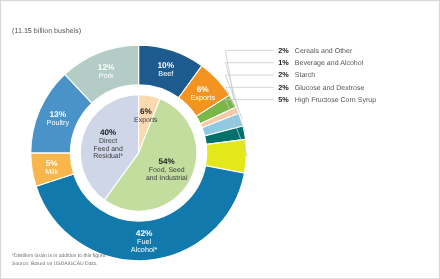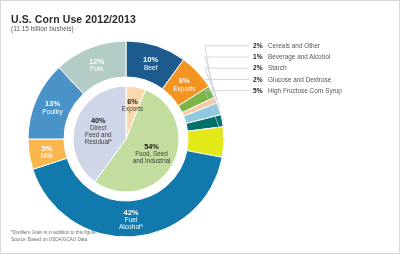--- a/index.html
+++ b/index.html
@@ -37,21 +37,20 @@
   #footnotes {
     position:absolute; left:10px; bottom:10px;
     font-size:4.6px; color:#6d6e71; line-height:1.55;
   }
 </style>
 </head>
 <body>
 
 <div id="frame">
 
-  <div id="title">U.S. Corn Use 2012/2013</div>
   <div id="subtitle">(11.15 billion bushels)</div>
 
   <svg id="chart" width="400" height="254">
     <g id="outer-ring">
         <path d="M125 40 A98 98 0 0 1 182.60295472466237 58.716334551255144 L161.44268564213334 87.84094634875325 A62 62 0 0 0 125 76 Z" fill="#1d5b8e" stroke="#ffffff" stroke-width="1"></path>
         <path d="M182.60295472466237 58.716334551255144 A98 98 0 0 1 207.74413669919747 85.48897409205831 L177.34833138112492 104.7787387113022 A62 62 0 0 0 161.44268564213334 87.84094634875325 Z" fill="#f39422" stroke="#ffffff" stroke-width="1"></path>
         <path d="M207.74413669919747 85.48897409205831 A98 98 0 0 1 213.6730511416699 96.27362942662288 L181.09927725289322 111.60168392296549 A62 62 0 0 0 177.34833138112492 104.7787387113022 Z" fill="#7ab648" stroke="#ffffff" stroke-width="1"></path>
         <path d="M213.6730511416699 96.27362942662288 A98 98 0 0 1 216.11809561704865 101.92379383690155 L182.64614212507158 115.17627773354997 A62 62 0 0 0 181.09927725289322 111.60168392296549 Z" fill="#f9c9a3" stroke="#ffffff" stroke-width="1"></path>
         <path d="M216.11809561704865 101.92379383690155 A98 98 0 0 1 219.92114979060585 113.62839105784423 L185.05215598997512 122.58122699577899 A62 62 0 0 0 182.64614212507158 115.17627773354997 Z" fill="#8fc8e0" stroke="#ffffff" stroke-width="1"></path>
         <path d="M219.92114979060585 113.62839105784423 A98 98 0 0 1 222.22724072881883 125.71734311069818 L186.5111114814976 130.22933951901314 A62 62 0 0 0 185.05215598997512 122.58122699577899 Z" fill="#00706b" stroke="#ffffff" stroke-width="1"></path>

